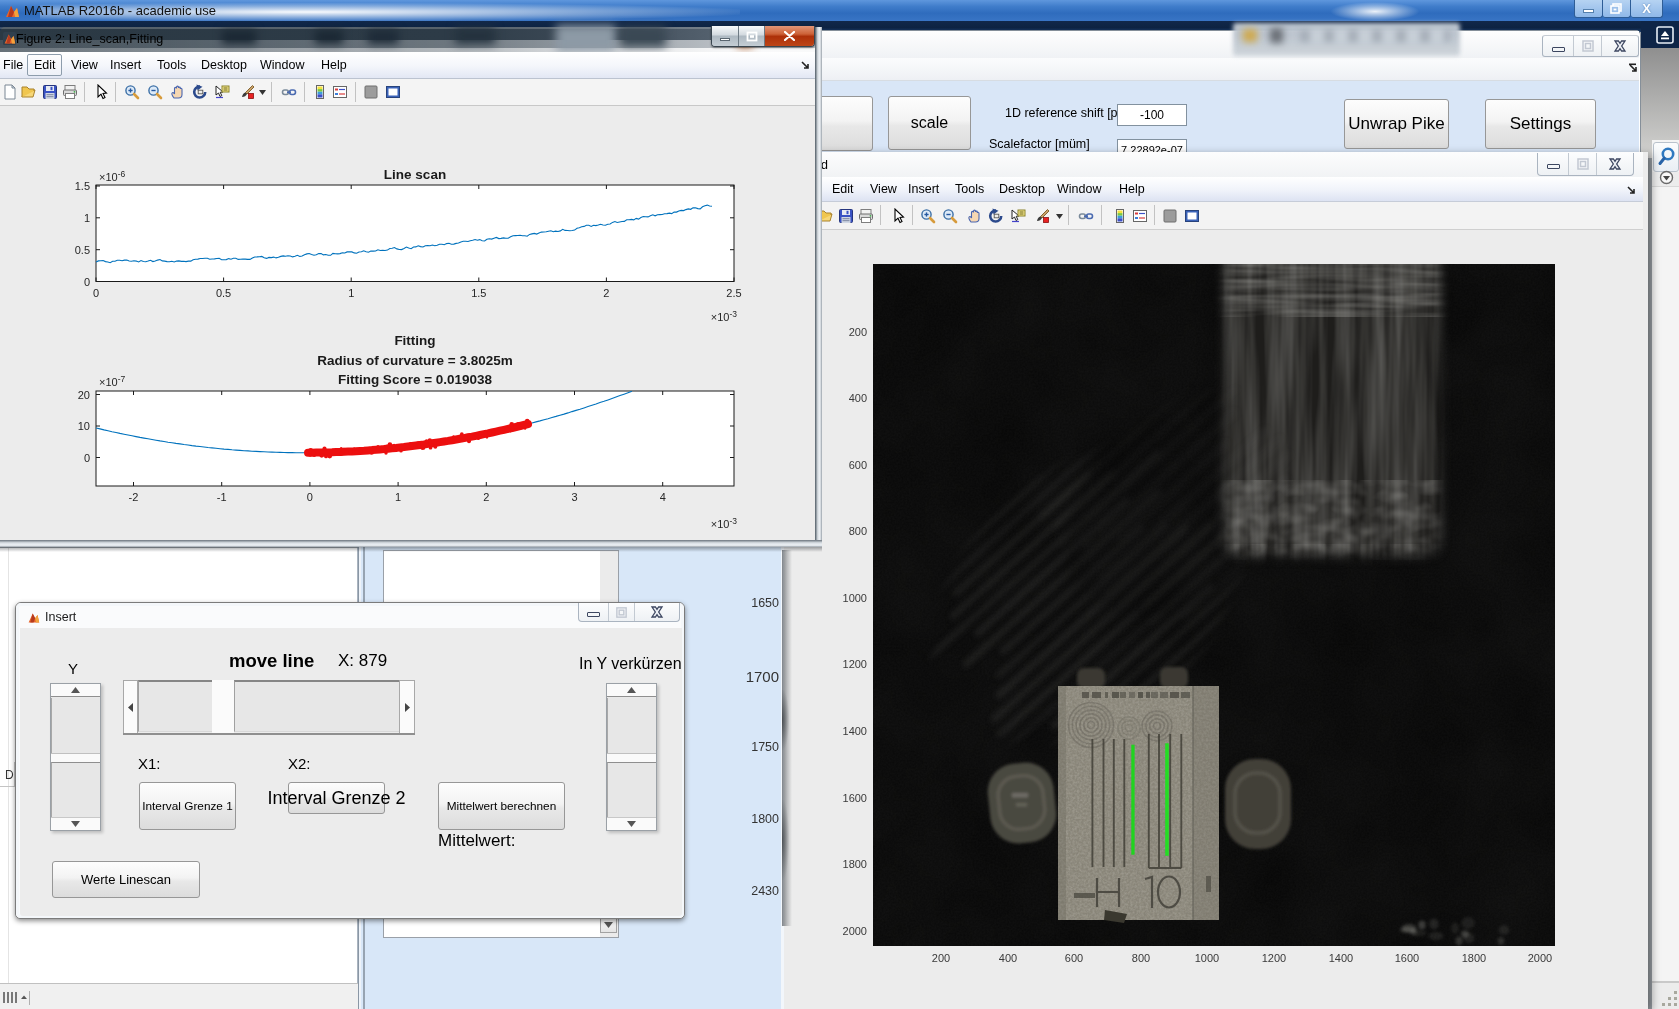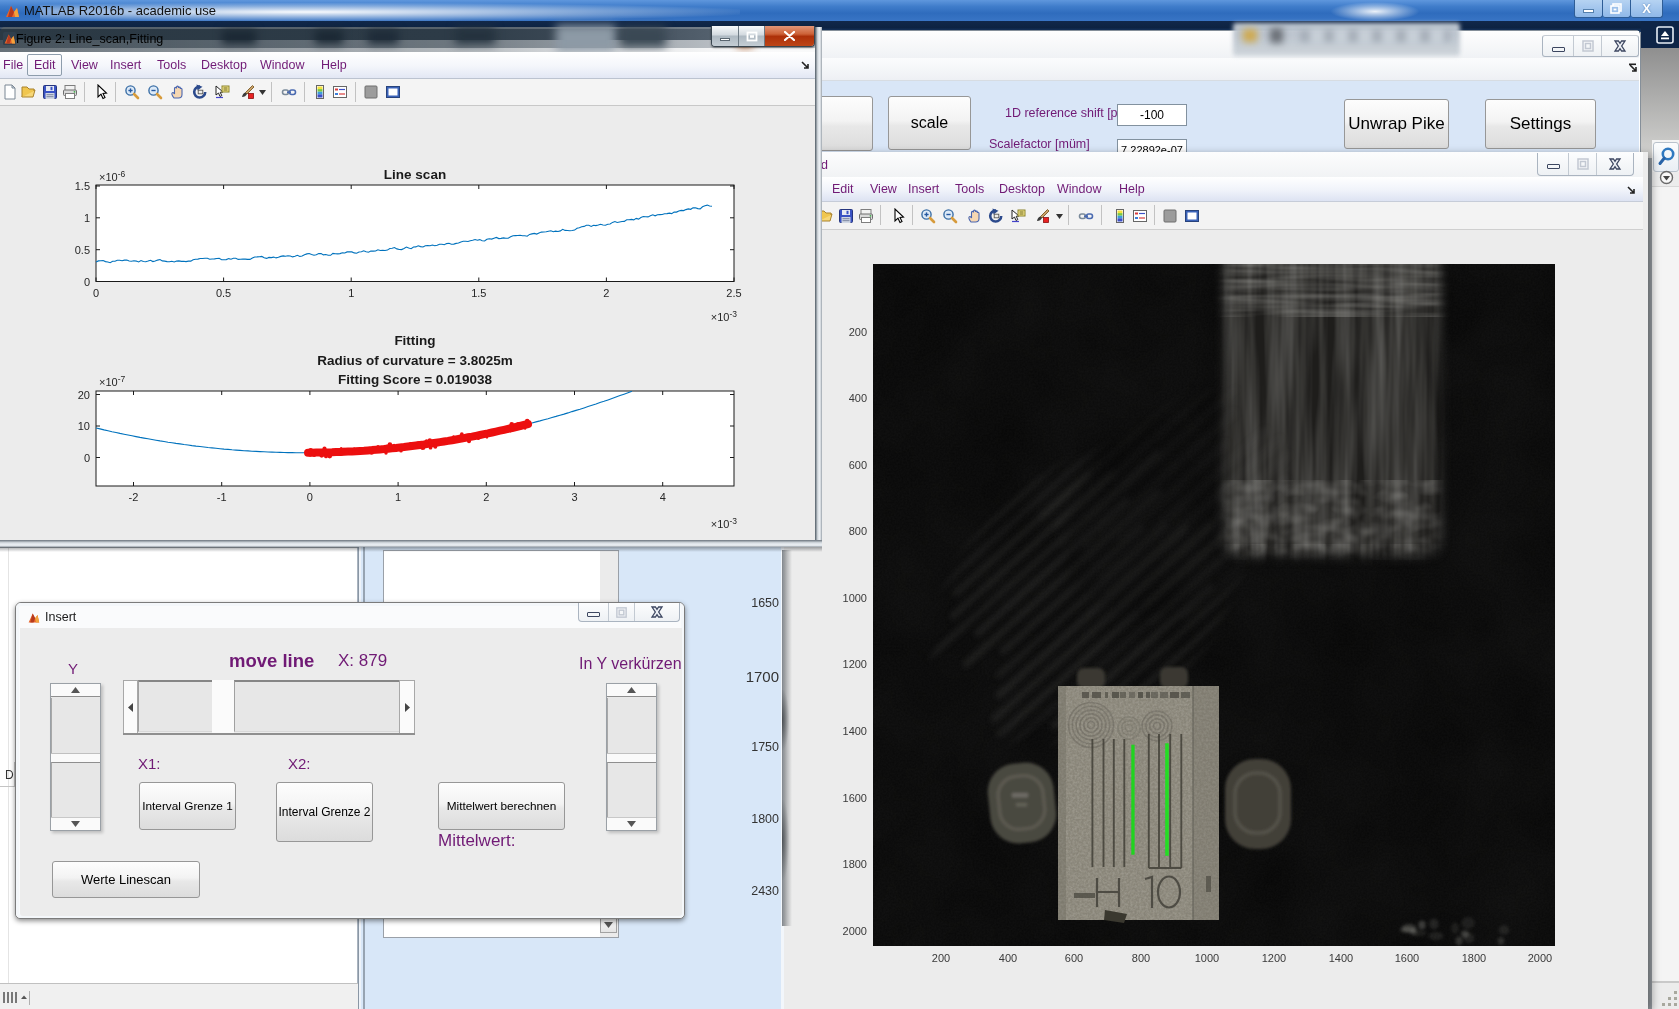--- a/index.html
+++ b/index.html
@@ -2,21 +2,21 @@
 <html><head><meta charset="utf-8"><style>
 *{margin:0;padding:0;box-sizing:border-box}
 html,body{width:1679px;height:1009px;overflow:hidden}
 body{font-family:"Liberation Sans",sans-serif;background:#9aa0a6}
 #scr{position:absolute;left:0;top:0;width:1679px;height:1009px;overflow:hidden}
 .abs{position:absolute}
 .win{position:absolute;border:1px solid #7b7b7b;border-radius:6px 6px 5px 5px;background:#ececec;box-shadow:0 2px 5px rgba(0,0,0,.45)}
 .winpad{position:absolute;inset:0;border:3px solid #f4f7fa;border-radius:5px}
 .btn{position:absolute;border:1px solid #979797;border-radius:3px;background:linear-gradient(180deg,#fdfdfd 0%,#f3f3f3 45%,#e8e8e8 55%,#dcdcdc 100%);color:#000;text-align:center;display:flex;align-items:center;justify-content:center}
 .edit{position:absolute;background:#fff;border:1px solid #82919f;display:flex;align-items:center;justify-content:center}
-.lbl{position:absolute;color:#701a75;white-space:nowrap}
+.lbl{position:absolute;color:#000000;white-space:nowrap}
 .capgrp{position:absolute;display:flex;border:1px solid #aab4c0;border-top:none;border-radius:0 0 4px 4px;background:linear-gradient(180deg,#fcfdfe,#eef1f4)}
 .capgrp .c{position:relative;border-right:1px solid #c3cad2;display:flex;align-items:center;justify-content:center}
 .capgrp .c:last-child{border-right:none}
 
 .vscroll{width:51px;height:148px;border:1px solid #9aa0a6;background:#e9e9e9;box-shadow:2px 2px 3px rgba(0,0,0,.2)}
 .vscroll .ub,.vscroll .db{position:absolute;left:0;width:49px;height:13px;background:#fafafa;display:flex;align-items:center;justify-content:center}
 .vscroll .ub{top:0;border-bottom:1px solid #8f8f8f}
 .vscroll .db{bottom:0;border-top:1px solid #c8c8c8}
 .vscroll .th{position:absolute;left:0;top:69px;width:49px;height:9px;background:#fafafa;border-top:1px solid #c0c0c0}
 .vscroll .tr1{position:absolute;left:0;top:14px;width:49px;height:55px;background:#e7e7e7;border-left:1px solid #a8a8a8}
@@ -613,21 +613,21 @@
   <div class="hsl-t" style="left:111px;width:165px"></div>
   <div class="hsl-b" style="left:276px;width:16px;border:1px solid #a8a8a8">
           <svg width="5" height="9" viewBox="0 0 5 9">
             <polygon points="0,0 0,9 5,4.5" fill="#444"></polygon>
           </svg>
         </div>
   <div style="position:absolute;left:0;top:53px;width:292px;height:2px;background:#8f8f8f"></div>
 </div>
 
  <div class="btn" style="left:123px;top:179px;width:97px;height:48px;font-size:11.8px;white-space:nowrap">Interval Grenze 1</div>
- <div class="btn" style="left:260px;top:179px;width:97px;height:60px;font-size:12px;white-space:nowrap">Interval Grenze 2</div>
+ <div class="btn" style="left:272px;top:179px;width:97px;height:32px;font-size:18px;white-space:nowrap">Interval Grenze 2</div>
  <div class="btn" style="left:422px;top:179px;width:127px;height:48px;font-size:11.8px;white-space:nowrap">Mittelwert berechnen</div>
  <div class="btn" style="left:36px;top:258px;width:148px;height:37px;font-size:13px">Werte Linescan</div>
 </div>
 
 <div class="abs" id="fig2" style="left:0;top:27px;width:822px;height:525px">
 
   <div class="abs" style="left:0;top:0;width:815px;height:25px;background:linear-gradient(90deg,#2b3944 0%,#2d3b47 55%,#3f4c59 75%,#687582 100%);border-radius:5px 0 0 0">
     <div class="abs" style="left:0;top:13px;width:815px;height:12px;background:linear-gradient(90deg,rgba(255,255,255,.12),rgba(255,255,255,.30) 55%,rgba(255,255,255,.60) 90%)"></div>
     <div class="abs" style="left:0;top:21px;width:815px;height:4px;background:linear-gradient(90deg,rgba(255,255,255,.18),rgba(255,255,255,.5) 60%,rgba(255,255,255,.9) 92%)"></div>
     <div class="abs" style="left:0;top:0;width:815px;height:2px;background:rgba(255,255,255,.20)"></div>

